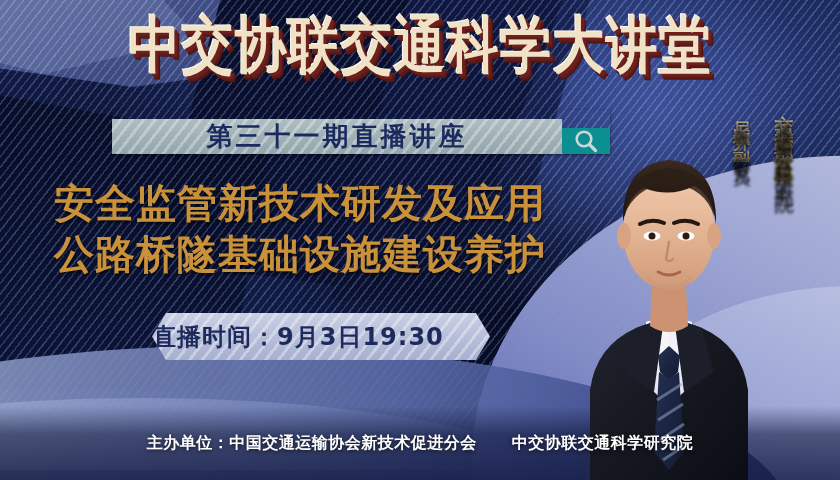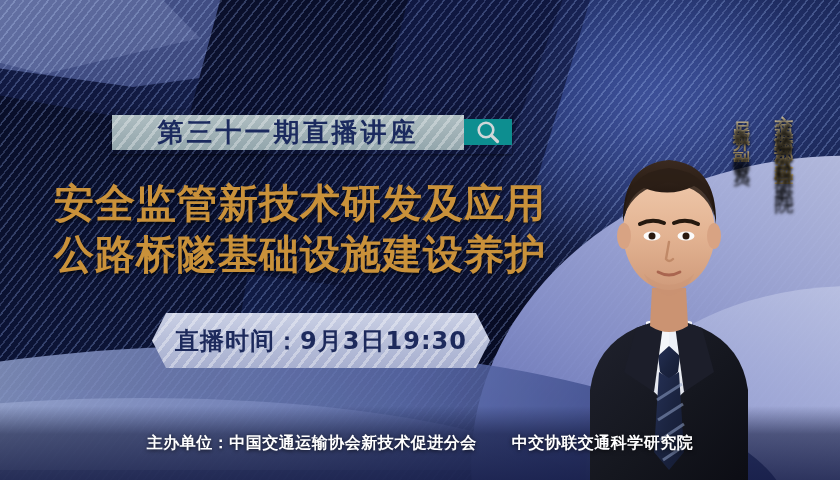--- a/index.html
+++ b/index.html
@@ -128,22 +128,22 @@
       4px 4px 0 #5a1a17,
       5px 5px 0 #4a1512,
       -1px -1px 0 #fffaf0;
     transform:scaleY(1.18);
     transform-origin:top center;
     line-height:1.0;
   }
 
   
   .sub-banner{
-    position:absolute;left:112px;top:110px;width:400px;height:44px;z-index:20;
-    display:flex;align-items:center;
+    position:absolute;left:112px;top:110px;width:498px;height:44px;z-index:20;
+    display:flex;align-items:flex-end;
     box-shadow:0 1px 3px rgba(0,0,0,.5);
   }
   .sub-banner .bar{
     flex:1;position:relative;
     background:linear-gradient(180deg,#aebdc1 0%,#9fb0b5 55%,#93a6ac 100%);
     display:flex;align-items:center;justify-content:center;
     overflow:hidden;
   }
   .sub-banner .bar::after{
     content:"";position:absolute;inset:0;
@@ -170,24 +170,24 @@
   }
   .headline .ln{
     font-size:40px;font-weight:bold;color:#C9913A;letter-spacing:1px;
     line-height:1.28;
     font-family:"DejaVu Sans","Liberation Sans",sans-serif;
     text-shadow:1px 2px 3px rgba(0,0,0,.65);
   }
 
   
   .time-pill{
-    position:absolute;left:152px;top:313px;width:338px;height:55px;z-index:20;
+    position:absolute;left:152px;top:313px;width:338px;height:47px;z-index:20;
     background:linear-gradient(180deg,#c9cfe4 0%,#b9c0da 45%,#a8b0d0 100%);
     clip-path:polygon(14px 0,calc(100% - 14px) 0,100% 50%,calc(100% - 14px) 100%,14px 100%,0 50%);
-    display:flex;align-items:center;justify-content:center;
+    display:flex;align-items:center;
     overflow:hidden;
     filter:drop-shadow(0 0 6px rgba(90,130,255,.75));
   }
   .time-pill::after{
     content:"";position:absolute;inset:0;
     background-image:repeating-linear-gradient(128deg,
       rgba(255,255,255,0) 0px,rgba(255,255,255,0) 7px,
       rgba(255,255,255,.35) 7px,rgba(255,255,255,.35) 10px);
   }
   .time-pill span{
@@ -326,20 +326,23 @@
     </svg>
   </div>
 
   <div class="wave w-greenglow"></div>
   <div class="wave w-rightlav"></div>
   <div class="wave w-rightlav2"></div>
   <div class="wave w-main"></div>
   <div class="wave w-second"></div>
   <div class="wave w-dark-bottom"></div>
 
+  <div class="main-title">
+    <span class="txt">中交协联交通科学大讲堂</span>
+  </div>
 
   <div class="sub-banner">
     <div class="bar">
       <span>第三十一期直播讲座</span>
     </div>
     <div class="searchbox">
       <span>
         <svg width="26" height="26" viewBox="0 0 26 26">
           <circle cx="11" cy="11" r="7.3" fill="none" stroke="#cfd6d8" stroke-width="2.6"></circle>
           <line x1="16.3" y1="16.3" x2="22.5" y2="22.5" stroke="#cfd6d8" stroke-width="3.2" stroke-linecap="round"></line>

